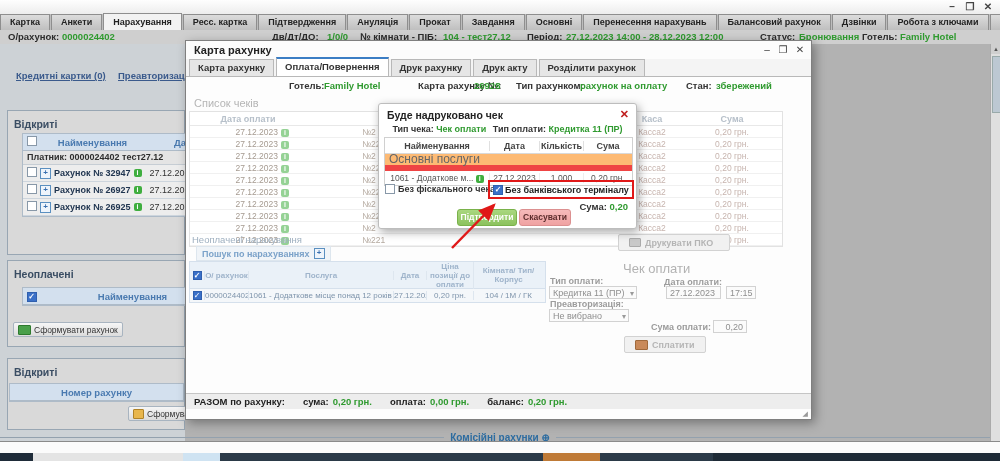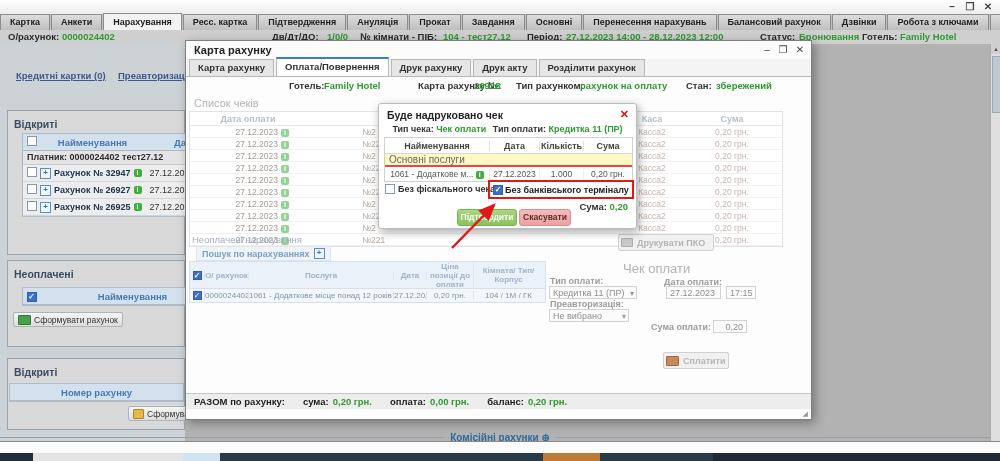--- a/index.html
+++ b/index.html
@@ -87,39 +87,39 @@
   .utable{position:absolute;left:3px;top:220px;width:355px;border:1px solid #d5e0ec;background:#f4f7fa;}
   .uhead{display:flex;background:#eaf1f8;border-bottom:1px solid #d5e0ec;height:26px;
     font-size:8px;font-weight:bold;color:#9fb4cb;text-align:center;align-items:center;}
   .uhead div,.urow div{box-sizing:border-box;border-right:1px solid #dde6ef;overflow:hidden;}
   .urow{display:flex;height:13px;align-items:center;font-size:8px;color:#7e94ab;}
   .pheading{position:absolute;font-size:13px;color:#b2b2b2;}
   .plabel{position:absolute;font-weight:bold;white-space:nowrap;}
   .pfield{position:absolute;height:13px;border:1px solid #d2d2d2;background:#fbfbfb;color:#8f8f8f;
     font-size:9px;line-height:13px;padding:0 3px;box-sizing:border-box;white-space:nowrap;overflow:hidden;}
   .psel .dd{position:absolute;right:2px;top:0;color:#9a9a9a;font-size:8px;}
-  .dbtn{position:absolute;height:15px;display:flex;align-items:center;gap:4px;padding:0 2px;
+  .dbtn{position:absolute;height:15px;display:flex;align-items:center;gap:4px;padding:0 10px;
     border:1px solid #d2d2d2;background:#f1f1f1;border-radius:2px;font-size:9px;font-weight:bold;color:#b5b5b5;cursor:pointer;}
   .totals{position:absolute;left:0;top:352px;width:100%;height:16px;background:#ededed;border-top:1px solid #c5c5c5;
     display:flex;align-items:center;gap:10px;padding-left:8px;box-sizing:border-box;
     font-size:9.5px;font-weight:bold;color:#222;}
   .grip{position:absolute;right:3px;top:369px;font-size:7px;color:#999;}
 
   
   .rdlg{left:378px;top:103px;width:259px;height:126px;background:#fff;border:1px solid #bdbdbd;border-radius:3px;
     box-shadow:2px 3px 10px rgba(0,0,0,.35);box-sizing:border-box;z-index:40;}
   .rdlg .rt{position:absolute;left:8px;top:5px;font-size:10.5px;font-weight:bold;color:#222;}
   .rdlg .rx{position:absolute;right:7px;top:4px;font-size:11px;font-weight:bold;color:#c02020;cursor:pointer;}
   .rtypes{position:absolute;left:0;top:20px;width:100%;text-align:center;font-size:9px;font-weight:bold;color:#333;white-space:nowrap;}
   .rtable{position:absolute;left:5px;top:33px;width:249px;border:1px solid #d0d0d0;box-sizing:border-box;}
   .rth{display:flex;height:15px;align-items:center;border-bottom:1px solid #d9d9d9;
     font-size:9px;font-weight:bold;color:#444;text-align:center;}
   .rth div{border-right:1px solid #e0e0e0;box-sizing:border-box;}
-  .rgrp{height:11px;line-height:11px;background:#fef9c3;border-bottom:2px solid #ef4444;
-    font-size:10px;color:#666;padding-left:4px;}
+  .rgrp{height:11px;line-height:11px;background:#fdba74;border-bottom:6px solid #ef4444;
+    font-size:12px;color:#666;padding-left:4px;}
   .rrow{display:flex;height:14px;align-items:center;font-size:8.5px;color:#555;text-align:center;}
   .rrow div{border-right:1px solid #eee;box-sizing:border-box;}
   .rcbline{position:absolute;left:6px;top:80px;display:flex;align-items:center;gap:3px;
     font-size:9px;font-weight:bold;color:#333;white-space:nowrap;}
   .redbox{position:absolute;left:109px;top:76px;width:146px;height:19px;border:2px solid #e01818;box-sizing:border-box;
     display:flex;align-items:center;gap:2px;padding-left:3px;font-size:9px;font-weight:bold;color:#222;white-space:nowrap;z-index:41;}
   .rsum{position:absolute;right:8px;top:97px;font-size:9.5px;font-weight:bold;color:#333;}
   .btn-ok{position:absolute;left:78px;top:105px;width:58px;height:15px;border:1px solid #7ab24b;border-radius:3px;
     background:linear-gradient(#a9d77f,#8cc25e);color:#fff;font-size:8.5px;font-weight:bold;text-align:center;line-height:15px;cursor:pointer;}
   .btn-cancel{position:absolute;left:140px;top:105px;width:50px;height:15px;border:1px solid #dc9090;border-radius:3px;
@@ -227,21 +227,21 @@
       </div>
 
       <div class="panel" style="top:216px;height:85px;">
         <div class="ptitle">Неоплачені</div>
         <div class="ltable" style="top:26px;">
           <div class="lth">
             <div style="width:17px;text-align:center;"><span class="cb on"><span>✓</span></span></div>
             <div style="width:185px;text-align:center;">Найменування</div>
           </div>
         </div>
-        <div class="gbtn" style="left:5px;top:51px;">
+        <div class="gbtn" style="left:5px;top:61px;">
           <span class="icon-sq" style="background:#4aa04a;border:1px solid #2e7a2e;"></span>
           <span>Сформувати рахунок</span>
         </div>
       </div>
 
       <div class="panel" style="top:314px;height:70px;">
         <div class="ptitle">Відкриті</div>
         <div class="ltable" style="top:24px;left:1px;width:173px;">
           <div class="lth">
             <div style="width:173px;text-align:center;">Номер рахунку</div>
@@ -448,21 +448,21 @@
     <div class="plabel" style="left:478px;top:236px;color:#9c9c9c;font-size:9px;">Дата оплати:</div>
     <div class="pfield" style="left:480px;top:245px;width:55px;">27.12.2023</div>
     <div class="pfield" style="left:540px;top:245px;width:30px;">17:15</div>
     <div class="plabel" style="left:364px;top:258px;color:#9c9c9c;font-size:9px;">Преавторизація:</div>
     <div class="pfield psel" style="left:363px;top:268px;width:80px;">
       <span>Не вибрано</span>
       <span class="dd">▾</span>
     </div>
     <div class="plabel" style="left:465px;top:281px;color:#9c9c9c;font-size:9px;">Сума оплати:</div>
     <div class="pfield" style="left:527px;top:279px;width:34px;text-align:right;">0,20</div>
-    <div class="dbtn" style="left:438px;top:311px;margin-left:39px;">
+    <div class="dbtn" style="left:438px;top:295px;">
       <span class="icon-sq" style="background:#c98a5a;border:1px solid #a06a3c;width:11px;height:8px;"></span>
       <span>Сплатити</span>
     </div>
 
     <div class="totals">
       <span>РАЗОМ по рахунку:</span>
       <span style="margin-left:8px;">сума:</span>
       <span class="grn" style="margin-left:-6px;">0,20 грн.</span>
       <span style="margin-left:8px;">оплата:</span>
       <span class="grn" style="margin-left:-6px;">0,00 грн.</span>

